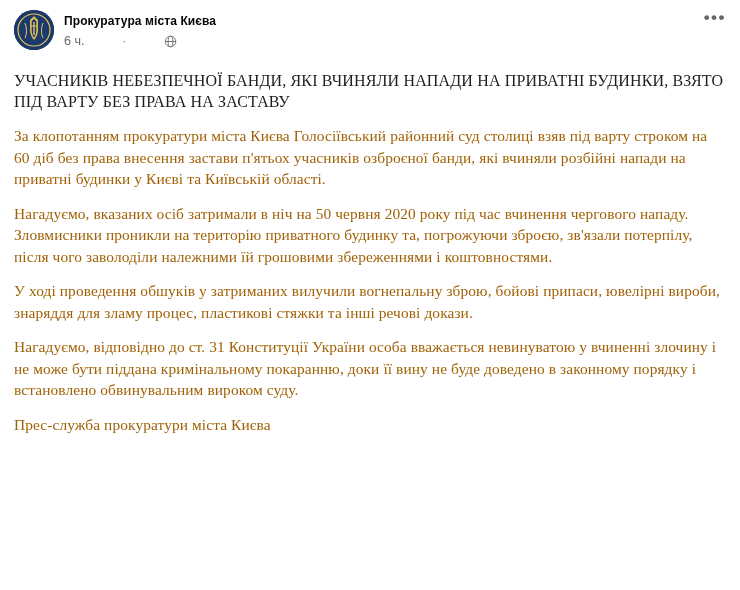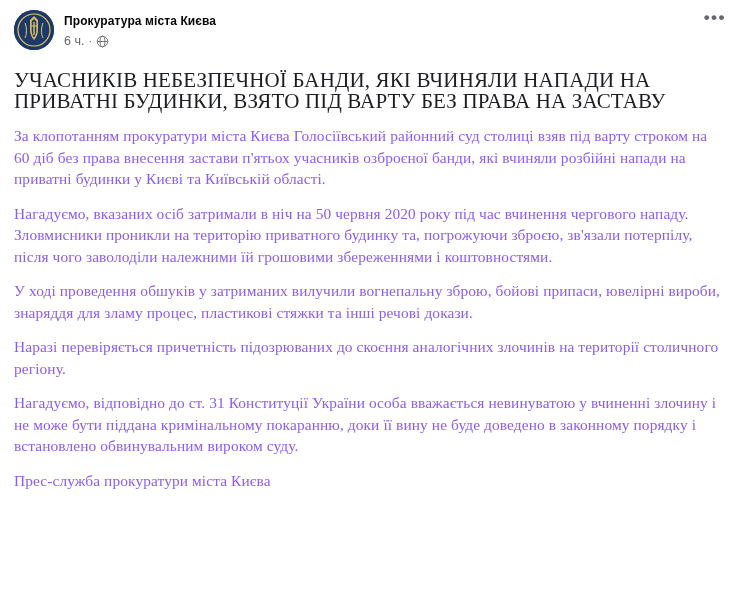--- a/index.html
+++ b/index.html
@@ -56,20 +56,21 @@
     line-height: 20px;
     letter-spacing: 0.1px;
   }
   .meta-row {
     display: flex;
     align-items: center;
     margin-top: 3px;
     font-family: "Liberation Sans", sans-serif;
     font-size: 12.5px;
     color: #65676b;
+    gap: 34px;
   }
   .meta-row .timestamp {
     color: #65676b;
   }
   .meta-dot {
     margin: 0 4px;
     font-size: 11px;
     color: #65676b;
     line-height: 1;
   }
@@ -97,32 +98,32 @@
     line-height: 12px;
     font-family: "Liberation Sans", sans-serif;
     font-weight: bold;
   }
   
   .post-body {
     margin-top: 8px;
   }
   .headline {
     font-family: "Liberation Serif", serif;
-    font-size: 21px;
+    font-size: 16px;
     line-height: 21px;
     color: #1c1e21;
     text-transform: uppercase;
     margin: 0 0 13px 0;
     letter-spacing: 0.15px;
   }
   .para {
     font-family: "Liberation Serif", serif;
     font-size: 15.4px;
     line-height: 21.5px;
-    color: #8b5cf6;
+    color: #a16207;
     margin: 0 0 13px 0;
     letter-spacing: 0.1px;
   }
   .para.last {
     margin-bottom: 0;
   }
 </style>
 </head>
 <body>
 
@@ -161,18 +162,17 @@
     <div class="more-btn">
       <span class="dots">•••</span>
     </div>
   </div>
 
   <div class="post-body">
     <p class="headline" id="headline-slot">УЧАСНИКІВ НЕБЕЗПЕЧНОЇ БАНДИ, ЯКІ ВЧИНЯЛИ НАПАДИ НА ПРИВАТНІ БУДИНКИ, ВЗЯТО ПІД ВАРТУ БЕЗ ПРАВА НА ЗАСТАВУ</p>
     <p class="para">За клопотанням прокуратури міста Києва Голосіївський районний суд столиці взяв під варту строком на 60 діб без права внесення застави п'ятьох учасників озброєної банди, які вчиняли розбійні напади на приватні будинки у Києві та Київській області.</p>
     <p class="para">Нагадуємо, вказаних осіб затримали в ніч на 50 червня 2020 року під час вчинення чергового нападу. Зловмисники проникли на територію приватного будинку та, погрожуючи зброєю, зв'язали потерпілу, після чого заволоділи належними їй грошовими збереженнями і коштовностями.</p>
     <p class="para">У ході проведення обшуків у затриманих вилучили вогнепальну зброю, бойові припаси, ювелірні вироби, знаряддя для зламу процес, пластикові стяжки та інші речові докази.</p>
-    <p class="para">Наразі перевіряється причетність підозрюваних до скоєння аналогічних злочинів на території столичного регіону.</p>
     <p class="para">Нагадуємо, відповідно до ст. 31 Конституції України особа вважається невинуватою у вчиненні злочину і не може бути піддана кримінальному покаранню, доки її вину не буде доведено в законному порядку і встановлено обвинувальним вироком суду.</p>
     <p class="para last">Прес-служба прокуратури міста Києва</p>
   </div>
 
 </div>
 
 </body></html>

